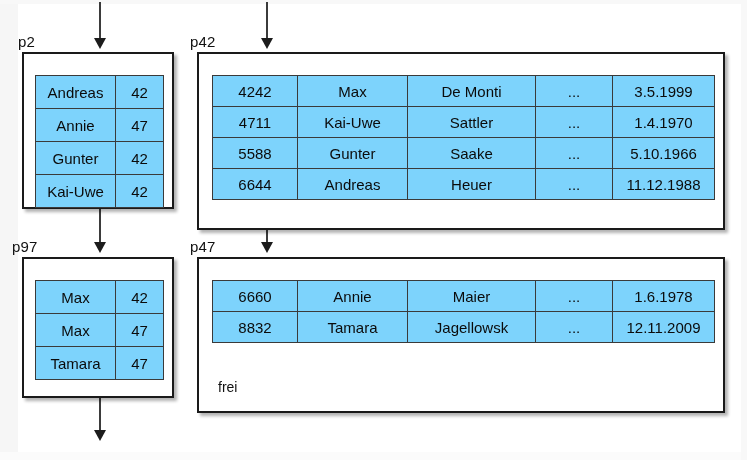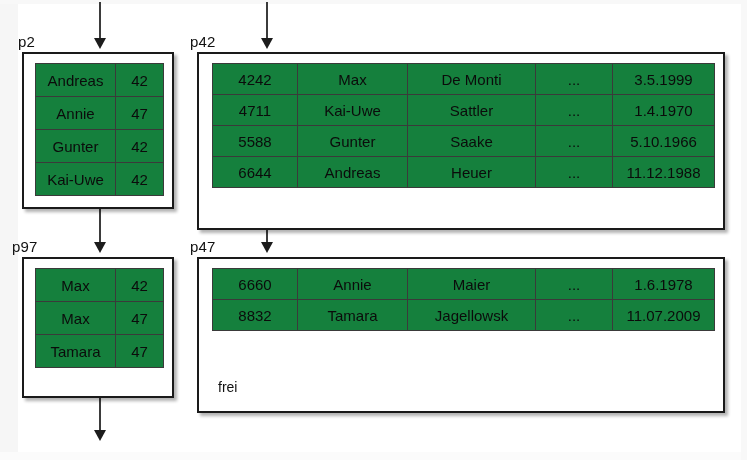--- a/index.html
+++ b/index.html
@@ -36,22 +36,23 @@
     color: #111111;
     letter-spacing: 0.2px;
     white-space: nowrap;
   }
 
   
   .grid {
     position: absolute;
     border-collapse: collapse;
     border-spacing: 0;
-    background: #15803d;
+    background: #7dd3fc;
     table-layout: fixed;
+    margin-top: 12px;
   }
   .grid td {
     border: 1px solid #3a3a3a;
     text-align: center;
     vertical-align: middle;
     font-size: 15px;
     color: #0b0b0b;
     padding: 0;
     height: 30px;
     white-space: nowrap;
@@ -237,21 +238,21 @@
           <td>Annie</td>
           <td>Maier</td>
           <td>...</td>
           <td>1.6.1978</td>
         </tr>
         <tr>
           <td>8832</td>
           <td>Tamara</td>
           <td>Jagellowsk</td>
           <td>...</td>
-          <td>11.07.2009</td>
+          <td>12.11.2009</td>
         </tr>
       </tbody>
     </table>
 
     <div class="free-label" style="left:19px; top:120px;">frei</div>
   </div>
 
 </div>
 
 </body></html>

